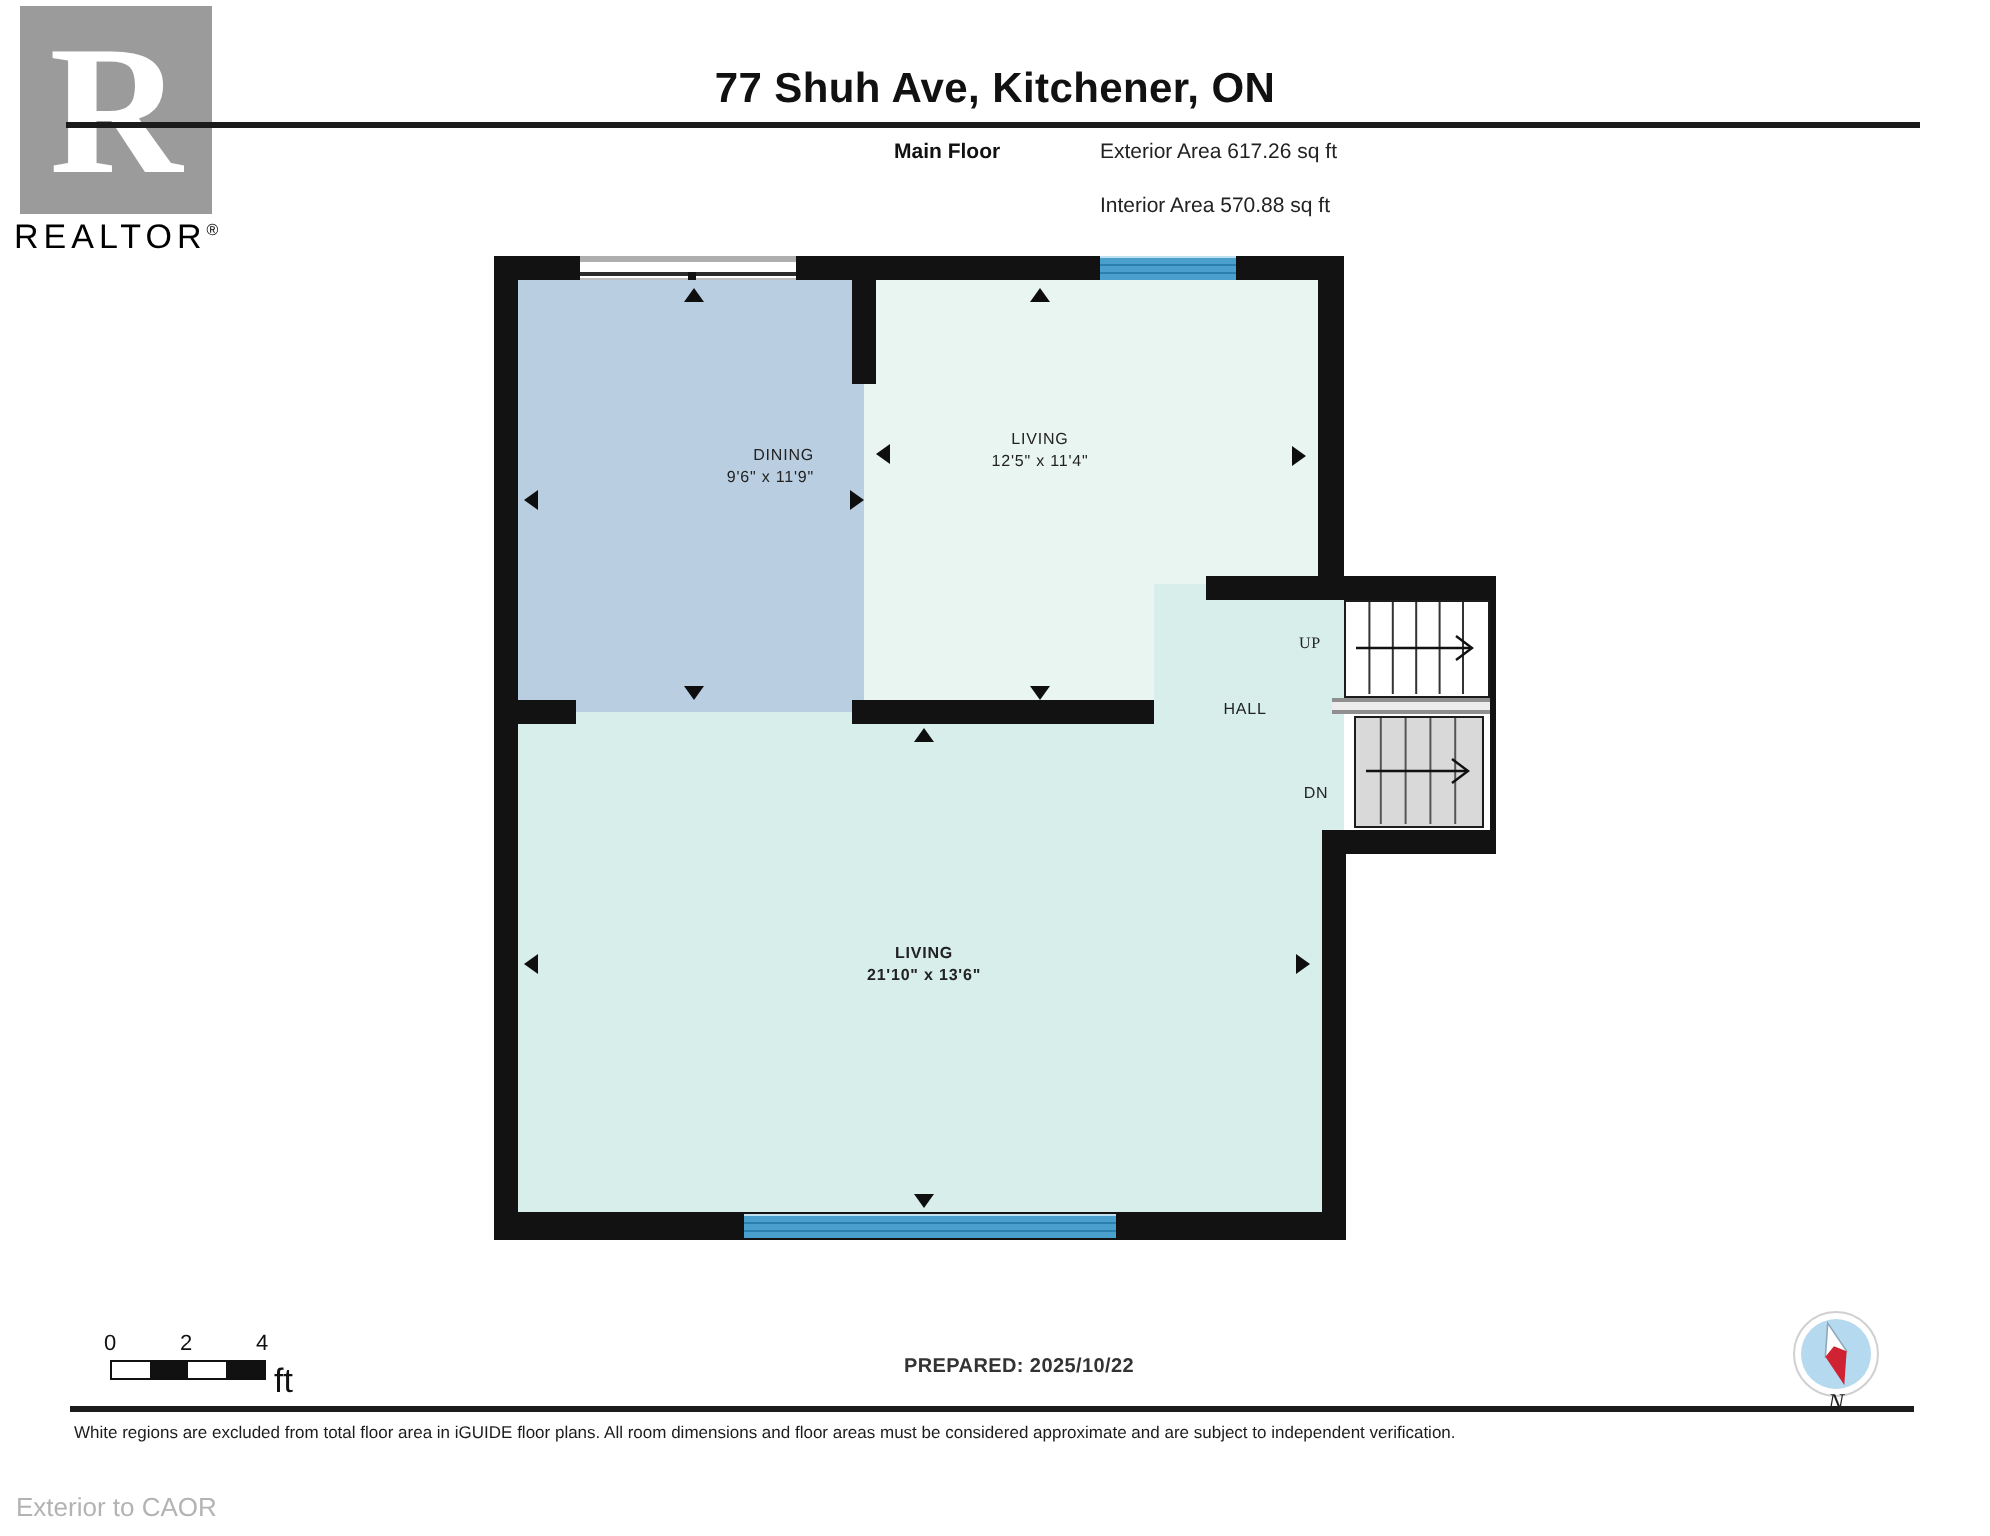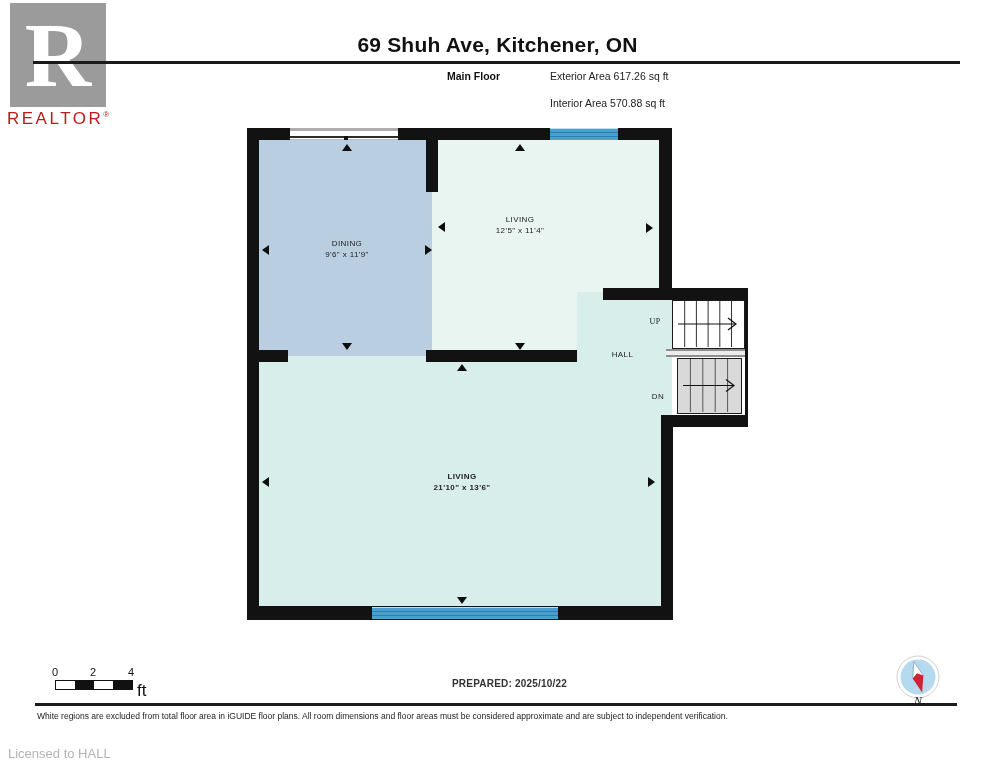--- a/index.html
+++ b/index.html
@@ -35,21 +35,21 @@
   .stairs{position:absolute;z-index:4;border:1.5px solid #1c1c1c;box-sizing:border-box;}
   .landing{position:absolute;z-index:4;background:#ececec;border-top:2px solid #8f8f8f;border-bottom:2px solid #8f8f8f;box-sizing:border-box;}
   .hdr-title{position:absolute;left:0;right:0;top:33px;text-align:center;
     font-size:21px;font-weight:bold;letter-spacing:0.2px;color:#111;z-index:2;}
   .hdr-rule{position:absolute;left:33px;top:61px;width:927px;height:3px;background:#1b1b1b;z-index:6;}
   .floor-label{position:absolute;left:447px;top:70px;font-size:10.5px;font-weight:bold;color:#111;}
   .area-line{position:absolute;left:509px;font-size:10.5px;color:#222;padding-left:41px;}
   .logo-box{position:absolute;left:10px;top:3px;width:96px;height:104px;background:var(--logogray);z-index:1;
     display:flex;align-items:center;justify-content:center;}
   .logo-r{font-family:"Liberation Serif", serif;font-weight:bold;font-size:92px;color:#ffffff;line-height:96px;}
-  .logo-word{position:absolute;left:7px;top:109px;font-size:17px;letter-spacing:2.5px;color:#b91c1c;z-index:1;}
+  .logo-word{position:absolute;left:7px;top:109px;font-size:17px;letter-spacing:2.5px;color:#000000;z-index:1;}
   .logo-word sup{font-size:8px;letter-spacing:0;}
   .ftr-rule{position:absolute;left:35px;top:703px;width:922px;height:3px;background:#1b1b1b;}
   .scale-num{position:absolute;top:666px;width:10px;text-align:center;font-size:11px;color:#111;}
   .scale-bar{position:absolute;left:55px;top:680px;width:76px;height:8px;border:1px solid #111;box-sizing:content-box;
     background:linear-gradient(to right,#fff 0 19px,#111 19px 38px,#fff 38px 57px,#111 57px 76px);}
   .scale-unit{position:absolute;left:137px;top:681px;font-size:17px;color:#111;}
   .prepared{position:absolute;left:452px;top:678px;font-size:10px;font-weight:bold;letter-spacing:0.2px;color:#333;}
   .disclaimer{position:absolute;left:37px;top:711px;width:930px;font-size:8.5px;color:#1c1c1c;}
   .license{position:absolute;left:8px;top:746px;font-size:13px;color:#b3b3b3;}
   .compass{position:absolute;left:896px;top:655px;width:44px;height:44px;}
@@ -57,21 +57,21 @@
     font-family:"Liberation Serif", serif;font-style:italic;font-size:12px;color:#222;}
 </style>
 </head>
 <body>
 
 <div class="logo-box">
   <span class="logo-r">R</span>
 </div>
 <div class="logo-word"><span>REALTOR</span><sup>®</sup></div>
 
-<div class="hdr-title">69 Shuh Ave, Kitchener, ON</div>
+<div class="hdr-title">77 Shuh Ave, Kitchener, ON</div>
 <div class="hdr-rule"></div>
 <div class="floor-label">Main Floor</div>
 <div class="area-line" style="top:70px;">Exterior Area 617.26 sq ft</div>
 <div class="area-line" style="top:87px;margin-top:10px;">Interior Area 570.88 sq ft</div>
 
 <div class="fill" style="left:259px;top:140px;width:173px;height:216px;background:var(--dining);"></div>
 <div class="fill" style="left:432px;top:140px;width:227px;height:216px;background:var(--kitchen);"></div>
 <div class="fill" style="left:577px;top:292px;width:95px;height:123px;background:var(--teal);"></div>
 <div class="fill" style="left:259px;top:356px;width:402px;height:250px;background:var(--teal);"></div>
 
@@ -110,21 +110,21 @@
   <svg width="62" height="53" viewBox="0 0 62 53">
     <line x1="12.4" y1="0" x2="12.4" y2="53" stroke="#555" stroke-width="1"></line>
     <line x1="24.8" y1="0" x2="24.8" y2="53" stroke="#555" stroke-width="1"></line>
     <line x1="37.2" y1="0" x2="37.2" y2="53" stroke="#555" stroke-width="1"></line>
     <line x1="49.6" y1="0" x2="49.6" y2="53" stroke="#555" stroke-width="1"></line>
     <line x1="5" y1="26.5" x2="55" y2="26.5" stroke="#111" stroke-width="1.2"></line>
     <polyline points="48,20.5 56,26.5 48,32.5" fill="none" stroke="#111" stroke-width="1.2"></polyline>
   </svg>
 </div>
 
-<div class="roomlabel" style="left:287px;top:238px;width:120px;">
+<div class="roomlabel" style="left:287px;top:222px;width:120px;text-align:right;">
   <div>DINING</div>
   <div>9'6" x 11'9"</div>
 </div>
 <div class="roomlabel" style="left:460px;top:214px;width:120px;">
   <div>LIVING</div>
   <div>12'5" x 11'4"</div>
 </div>
 <div class="roomlabel" style="left:402px;top:471px;width:120px;font-weight:bold;">
   <div>LIVING</div>
   <div>21'10" x 13'6"</div>
@@ -159,13 +159,13 @@
   <circle cx="22" cy="22" r="17.5" fill="#b5d9ee"></circle>
   <g transform="rotate(-15 22 22)">
     <polygon points="22,6 27.5,22 22,26 16.5,22" fill="#ffffff" stroke="#8fa8b8" stroke-width="0.8"></polygon>
     <polygon points="22,38 27.5,22 22,18 16.5,22" fill="#cf2233"></polygon>
   </g>
 </svg>
 <div class="north">N</div>
 
 <div class="ftr-rule"></div>
 <div class="disclaimer">White regions are excluded from total floor area in iGUIDE floor plans. All room dimensions and floor areas must be considered approximate and are subject to independent verification.</div>
-<div class="license">Licensed to HALL</div>
+<div class="license">Exterior to CAOR</div>
 
 </body></html>

